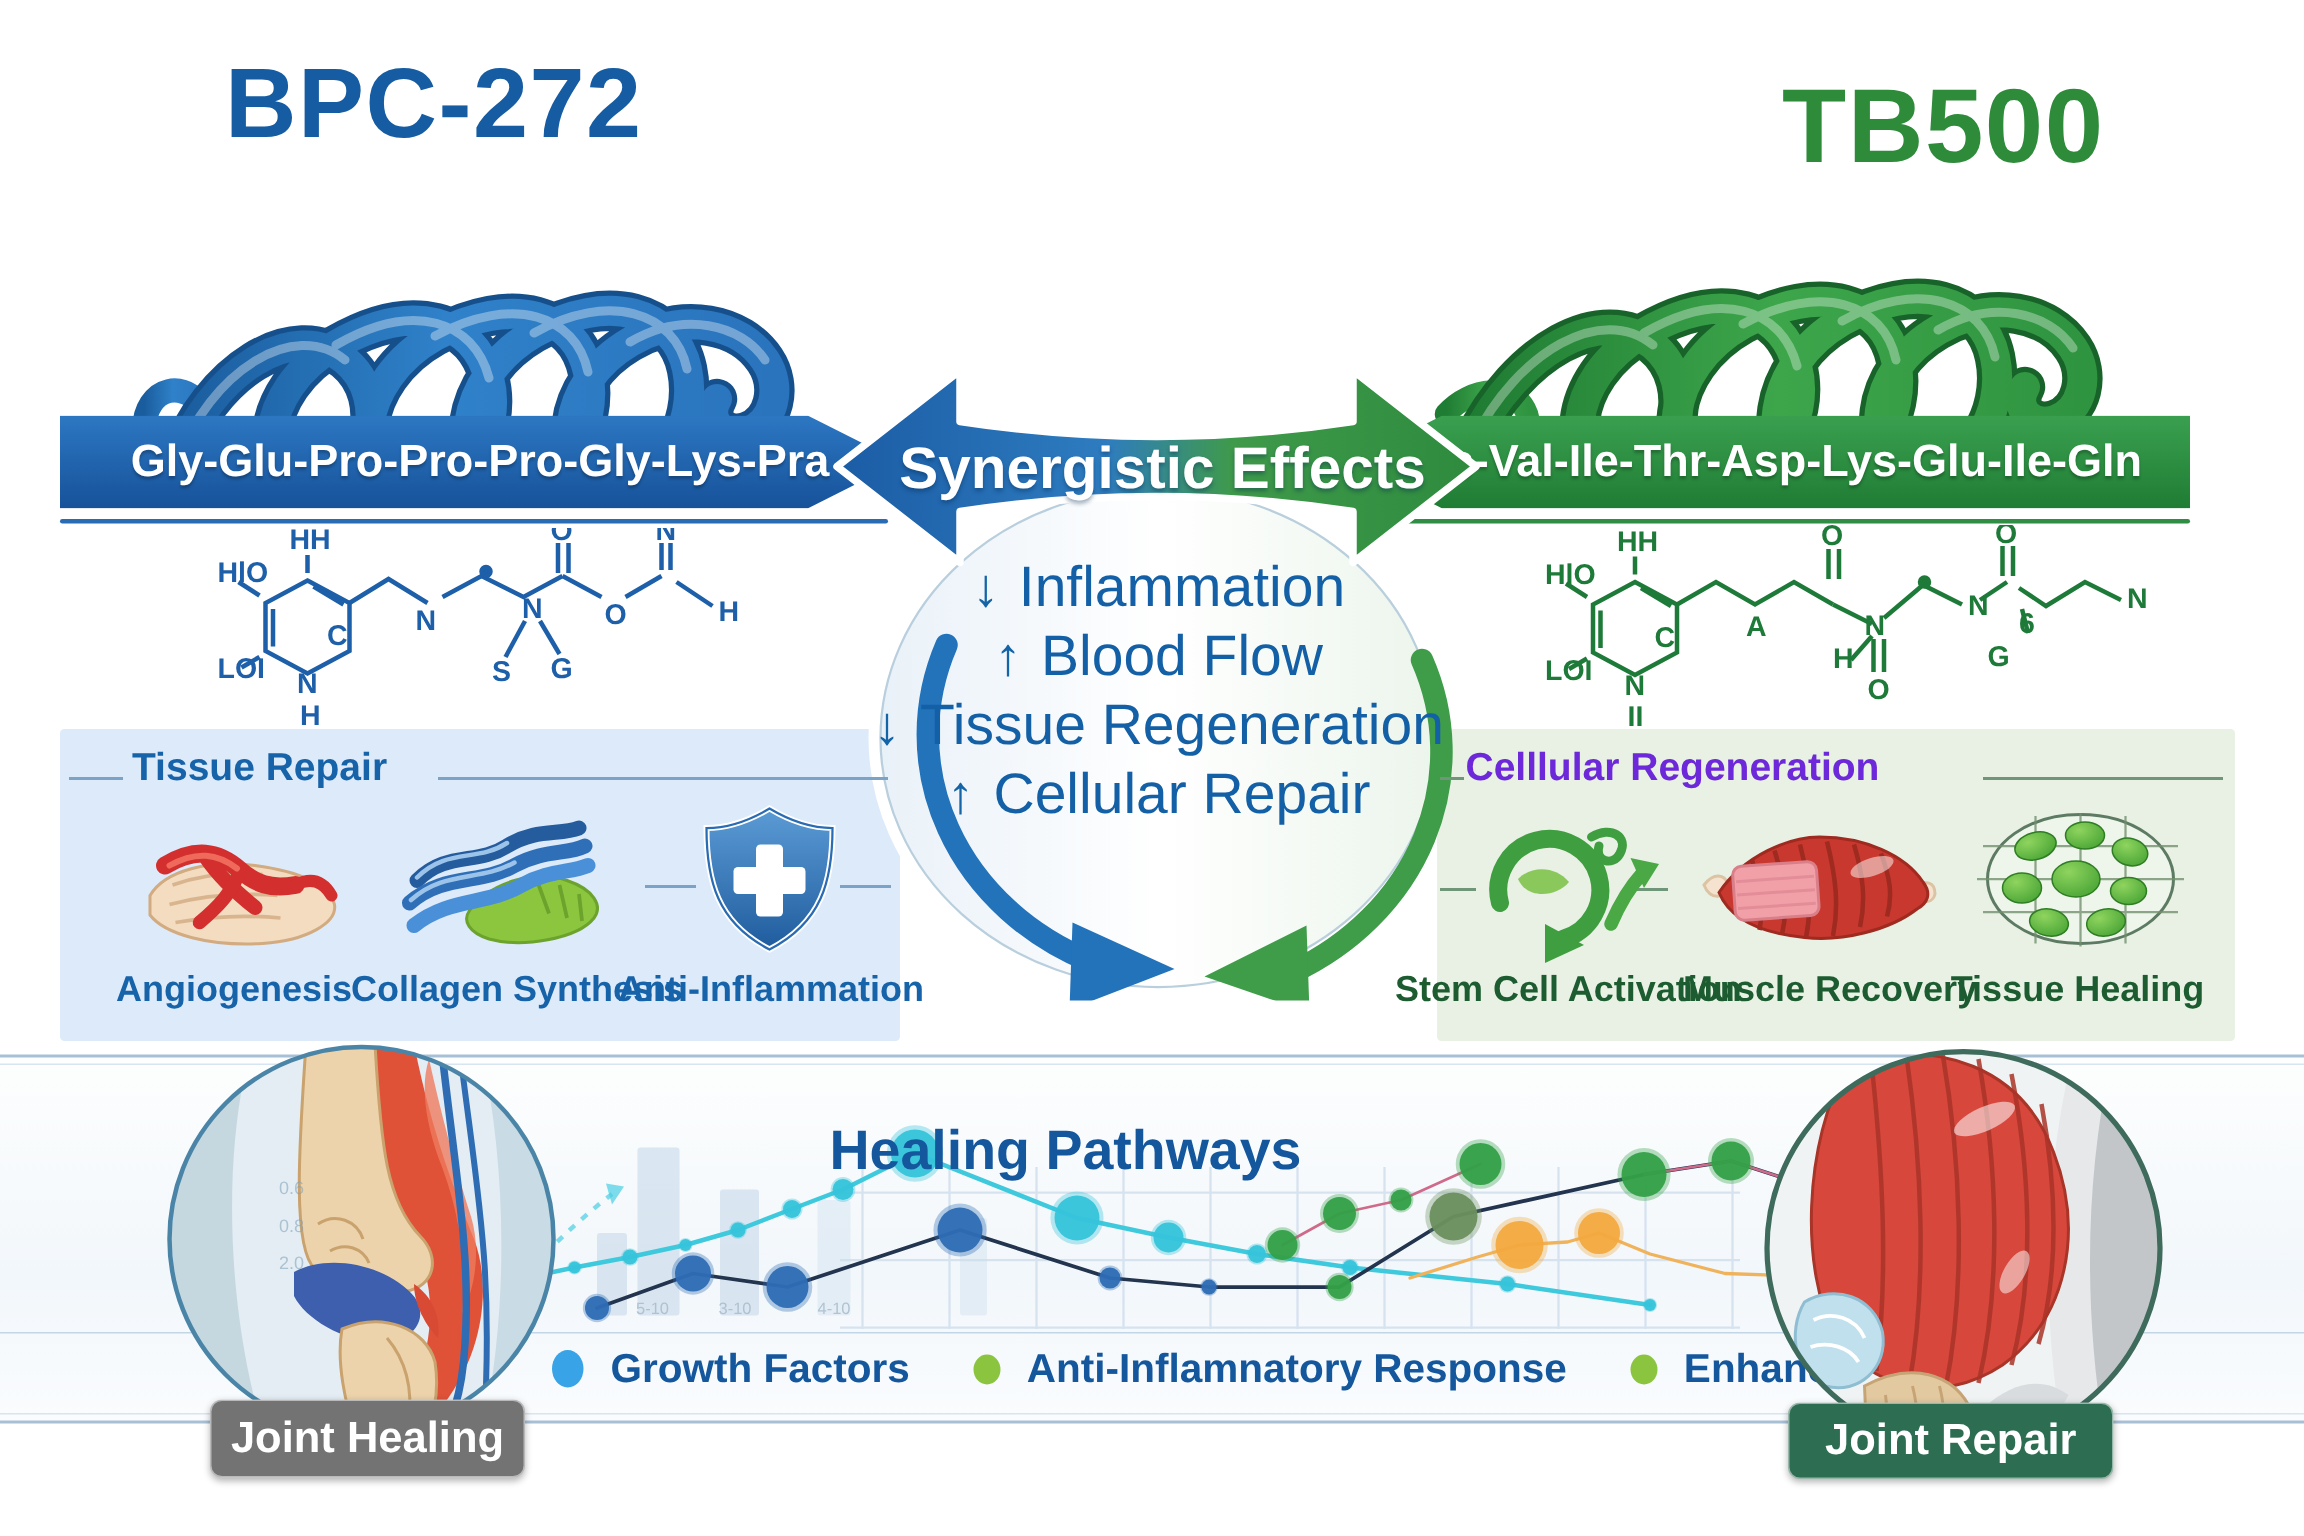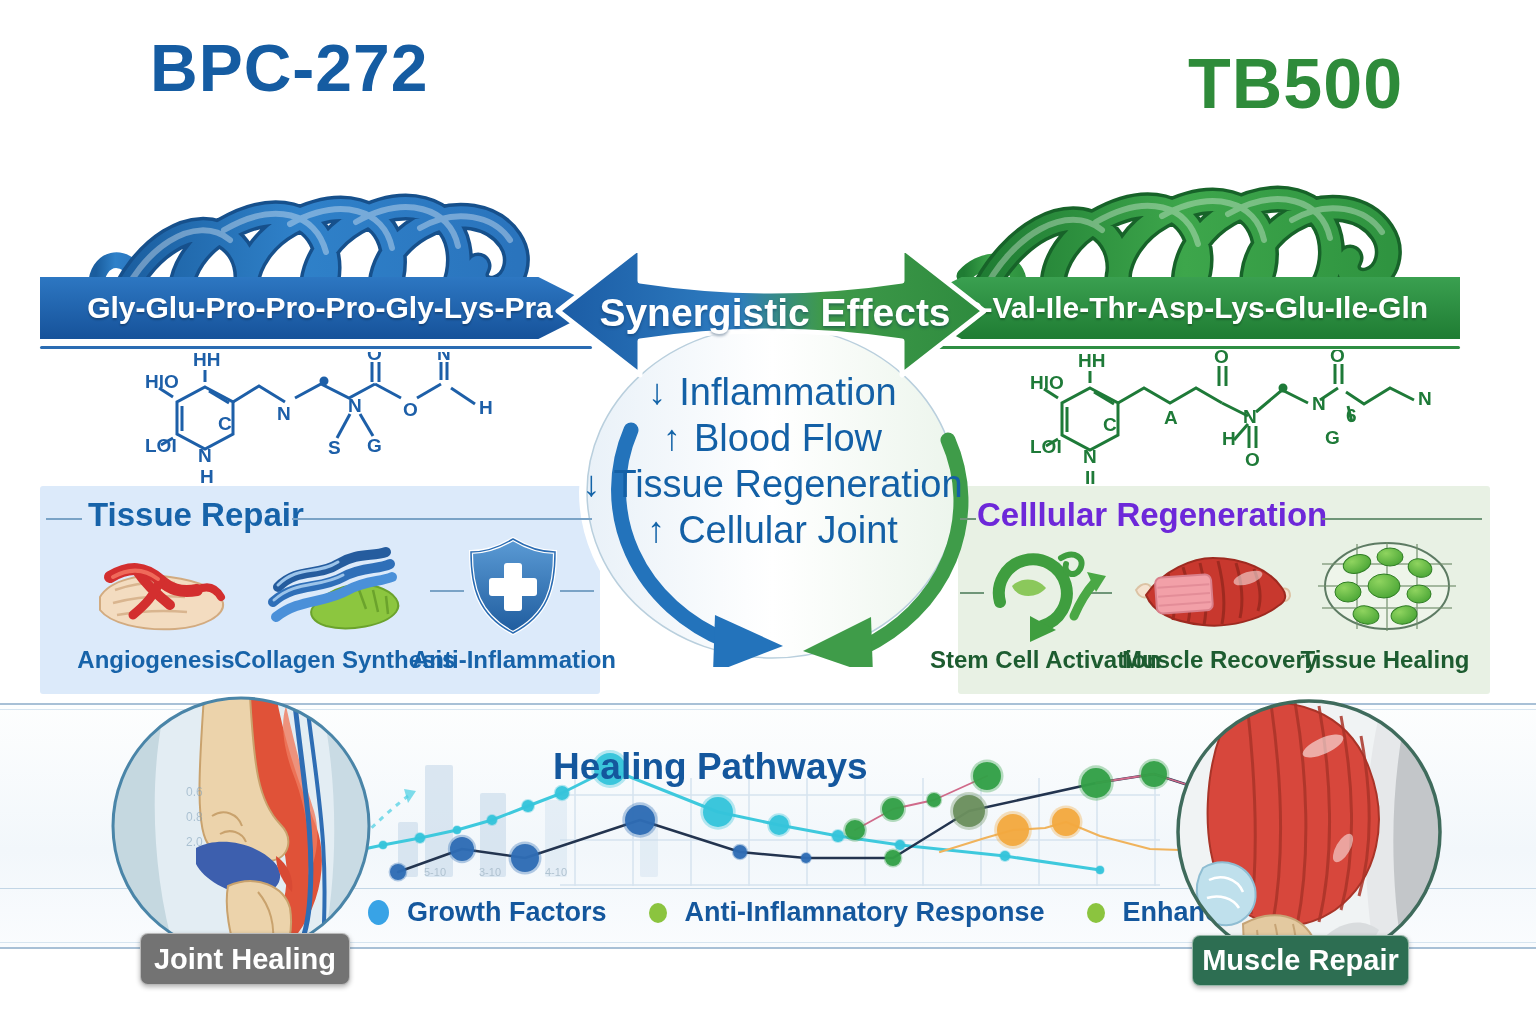--- a/index.html
+++ b/index.html
@@ -17,21 +17,21 @@
   #seq-right{left:900px;width:560px;background:linear-gradient(180deg,#3aa050,#1f7c33);
              clip-path:polygon(11% 0,100% 0,100% 100%,11% 100%,0 50%);}
   .seq-text{color:#fff;font-weight:bold;font-size:30px;white-space:nowrap;text-shadow:0 2px 2px rgba(0,0,0,.25);}
   .seq-underline{top:346px;height:3px;z-index:3;border-radius:2px;}
   #seq-underline-left{left:40px;width:552px;background:#2a6cb3;}
   #seq-underline-right{left:908px;width:552px;background:#2f8e43;}
   
   .panel{top:486px;height:208px;z-index:1;border-radius:3px;}
   #panel-left{left:40px;width:560px;background:#dceafa;}
   #panel-right{left:958px;width:532px;background:#e8f1e4;}
-  .panel-header{font-weight:bold;font-size:33px;z-index:5;white-space:nowrap;}
+  .panel-header{font-weight:bold;font-size:26px;z-index:5;white-space:nowrap;}
   #hdr-left{left:88px;top:496px;color:#1763a9;}
   #hdr-right{left:977px;top:496px;color:#6d28d9;}
   .hline{height:2px;z-index:5;}
   .hline-blue{background:#7aa3c6;}
   .hline-green{background:#6f9678;}
   .icon-label{font-weight:bold;font-size:24px;z-index:5;text-align:center;white-space:nowrap;}
   .icon-label.blue{color:#1763a9;}
   .icon-label.green{color:#1d5c30;}
   
   #syn-text{left:560px;top:291px;width:430px;text-align:center;color:#fff;font-weight:bold;
@@ -305,21 +305,21 @@
     <div class="fx-row">
       <span class="fx-arrow">↑</span>
       <span class="fx-label">Blood Flow</span>
     </div>
     <div class="fx-row">
       <span class="fx-arrow">↓</span>
       <span class="fx-label">Tissue Regeneration</span>
     </div>
     <div class="fx-row">
       <span class="fx-arrow">↑</span>
-      <span class="fx-label">Cellular Joint</span>
+      <span class="fx-label">Cellular Repair</span>
     </div>
   </div>
 
   <svg class="abs z6" style="left:540px;top:235px" width="470" height="160" viewBox="0 0 470 160">
     <defs>
       <linearGradient id="synG" x1="0" y1="0" x2="1" y2="0">
         <stop offset="0" stop-color="#1b5ca5"></stop>
           <stop offset=".42" stop-color="#2e7cc0"></stop>
         <stop offset=".62" stop-color="#3f9a4a"></stop>
           <stop offset="1" stop-color="#2e8b3e"></stop>
@@ -496,21 +496,21 @@
       <path d="M84,232 C86,246 86,258 84,270 M102,226 C106,242 106,258 102,270 M120,226 C124,242 124,258 120,270" fill="none" stroke="#c6a476" stroke-width="2"></path>
       <path d="M150,240 C170,222 190,220 206,232 C196,252 176,266 156,270 Z" fill="#d9dcde"></path>
     </g>
     <circle cx="136" cy="134" r="131" fill="none" stroke="#3f6b5c" stroke-width="3.5"></circle>
   </svg>
 
   <div class="abs badge" id="badge-joint" style="background: #737373;">
     <span>Joint Healing</span>
   </div>
   <div class="abs badge" id="badge-muscle" style="background: rgb(45, 110, 82);">
-    <span>Muscle Repair</span>
+    <span>Joint Repair</span>
   </div>
 
   <svg class="abs z15" style="left:0;top:0;pointer-events:none" width="1536" height="1024" viewBox="0 0 1536 1024" font-family="Liberation Sans,sans-serif" font-size="12">
     <text x="186" y="796" fill="#7f9fb8" opacity=".55">0.6</text>
     <text x="186" y="821" fill="#7f9fb8" opacity=".55">0.8</text>
     <text x="186" y="846" fill="#7f9fb8" opacity=".55">2.0</text>
     <text x="424" y="876" fill="#a8bccb" opacity=".85" font-size="11">5-10</text>
     <text x="479" y="876" fill="#a8bccb" opacity=".85" font-size="11">3-10</text>
     <text x="545" y="876" fill="#a8bccb" opacity=".85" font-size="11">4-10</text>
   </svg>

